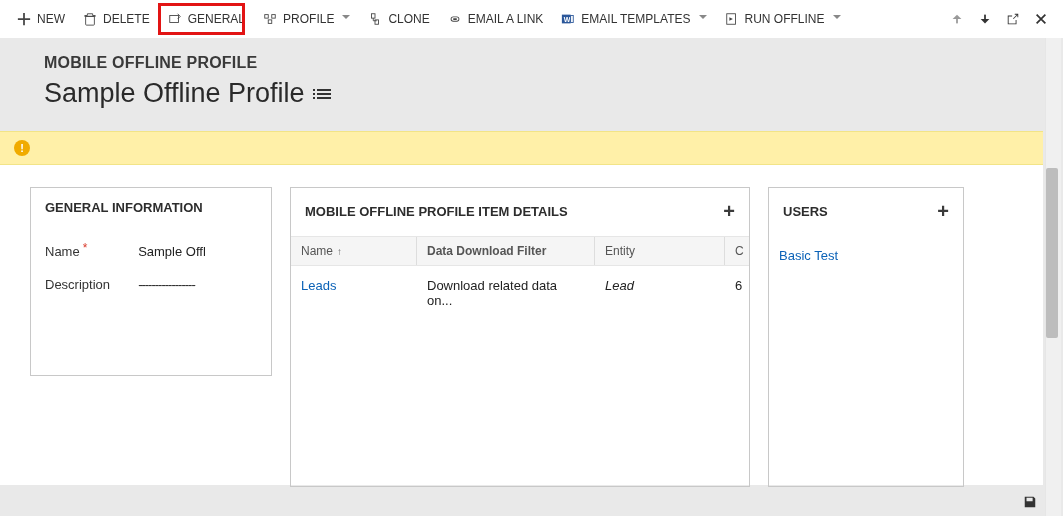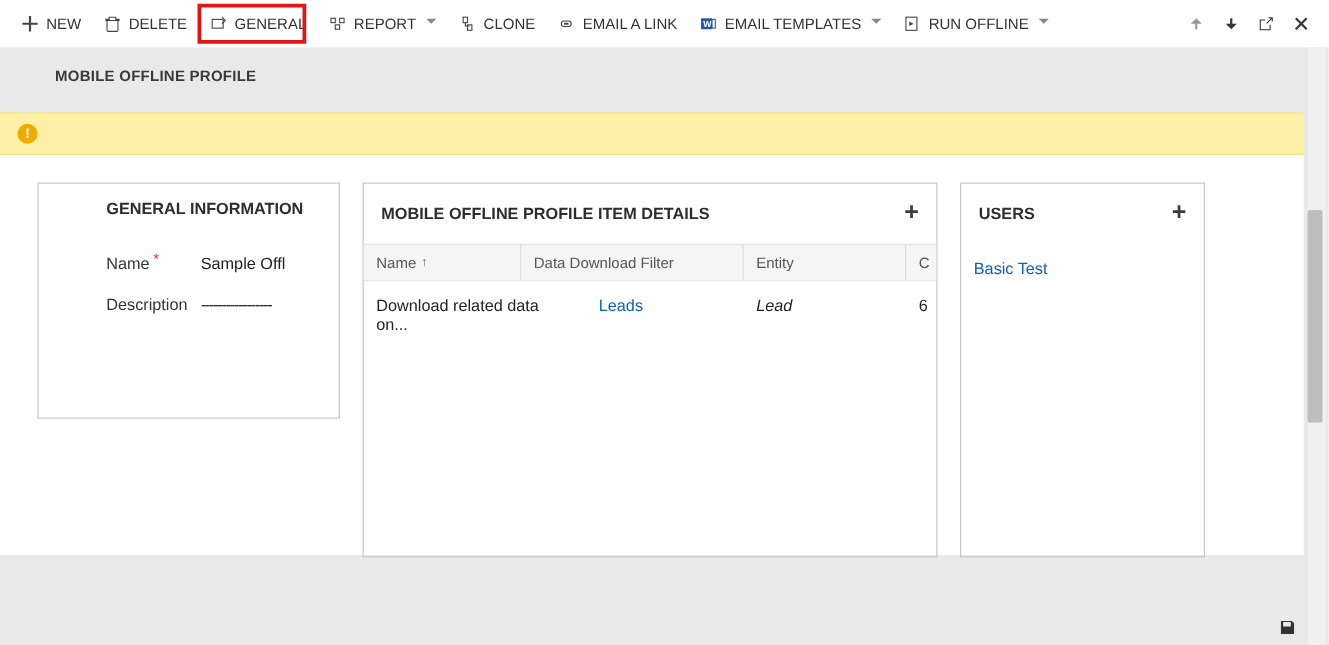--- a/index.html
+++ b/index.html
@@ -8,31 +8,31 @@
 .toolbar .tb{display:flex;align-items:center;padding:0 9px;height:38px;font-size:12px;color:#333;cursor:pointer;gap:6px;}
 .toolbar .ico{width:14px;height:14px;display:inline-flex;align-items:center;justify-content:center;color:#444;}
 .toolbar .dd{width:8px;height:8px;border-left:4px solid transparent;border-right:4px solid transparent;border-top:4px solid #888;margin-left:2px;}
 .toolbar .right{margin-left:auto;display:flex;gap:0;}
 .toolbar .right .ric{width:28px;height:38px;display:flex;align-items:center;justify-content:center;color:#999;cursor:pointer;}
 .hl{position:absolute;left:158px;top:3px;width:87px;height:32px;border:3px solid #e21414;pointer-events:none;}
 .main{background:#e9e9e9;height:calc(100% - 38px);position:relative;}
 .scroll-track{position:absolute;right:2px;top:0;width:16px;height:100%;background:#f0f0f0;border-left:1px solid #e6e6e6;}
 .scroll-thumb{position:absolute;right:3px;top:130px;width:12px;height:170px;background:#bdbdbd;border-radius:2px;}
 .brd{padding:16px 0 0 44px;}
-.brd-l{font-size:12px;font-weight:600;color:#3a3a3a;letter-spacing:.2px;}
+.brd-l{font-size:16px;font-weight:600;color:#3a3a3a;letter-spacing:.2px;}
 .title{font-size:27px;font-weight:300;color:#2a2a2a;margin-top:6px;display:flex;align-items:center;gap:12px;}
 .title .menu-ico{font-size:14px;color:#444;display:flex;flex-direction:column;gap:2px;}
 .title .menu-ico span{width:14px;height:2px;background:#333;display:block;position:relative;}
 .title .menu-ico span::before{content:"";position:absolute;left:-4px;top:0;width:2px;height:2px;background:#333;}
 .notif{margin-top:22px;background:#fff0a8;border-top:1px solid #f2e487;border-bottom:1px solid #f2e487;padding:8px 14px;display:flex;align-items:center;gap:10px;margin-right:20px;}
 .notif .bang{width:16px;height:16px;border-radius:50%;background:#f0ab00;color:#fff;font-weight:700;font-size:11px;display:flex;align-items:center;justify-content:center;}
 .content{background:#fff;margin-right:20px;padding:22px 30px 0 30px;height:320px;}
 .cols{display:flex;gap:18px;}
 .panel{border:1px solid #c8c8c8;flex:0 0 auto;}
-.panel.gen{width:242px;height:189px;padding-left:40px;}
+.panel.gen{width:242px;height:189px;}
 .panel.items{width:460px;height:300px;}
 .panel.users{width:196px;height:300px;}
 .ph{padding:12px 14px;font-size:13px;font-weight:600;color:#2d2d2d;border-bottom:1px solid transparent;display:flex;align-items:center;justify-content:space-between;}
 .ph .plus{font-size:20px;font-weight:700;color:#3b3b3b;cursor:pointer;}
 .pbody{padding:8px 14px;font-size:13px;color:#333;}
 .frow{display:flex;align-items:center;margin:8px 0 18px 0;}
 .flab{width:94px;color:#333;position:relative;font-size:13px;}
 .req::after{content:"*";color:#d93a2b;position:absolute;top:-3px;margin-left:3px;font-size:12px;}
 .fval{color:#222;font-size:13px;overflow:hidden;white-space:nowrap;text-overflow:clip;width:120px;}
 .thead{background:#f5f5f5;border-top:1px solid #e6e6e6;border-bottom:1px solid #e6e6e6;display:flex;font-size:12px;color:#555;}
@@ -76,21 +76,21 @@
     <span>GENERAL</span>
   </div>
   <div class="tb">
     <span class="ico">
         <svg viewBox="0 0 16 16">
           <rect x="2" y="3" width="4" height="4" fill="none" stroke="currentColor"></rect>
           <rect x="10" y="3" width="4" height="4" fill="none" stroke="currentColor"></rect>
           <rect x="6" y="9" width="4" height="4" fill="none" stroke="currentColor"></rect>
         </svg>
       </span>
-    <span>REPORT</span>
+    <span>PROFILE</span>
     <span class="dd"></span>
   </div>
   <div class="tb">
     <span class="ico">
         <svg viewBox="0 0 16 16">
           <rect x="4" y="2" width="4" height="5" fill="none" stroke="currentColor"></rect>
           <rect x="8" y="9" width="4" height="5" fill="none" stroke="currentColor"></rect>
           <path d="M6 7v3h4" fill="none" stroke="currentColor"></path>
         </svg>
       </span>
@@ -152,20 +152,28 @@
 </div>
 <div class="hl"></div>
 
 <div class="main">
   <div class="scroll-track">
     <div class="scroll-thumb"></div>
   </div>
 
   <div class="brd">
     <div class="brd-l">MOBILE OFFLINE PROFILE</div>
+    <div class="title">
+      <span>Sample Offline Profile</span>
+      <span class="menu-ico">
+          <span></span>
+          <span></span>
+          <span></span>
+        </span>
+    </div>
   </div>
 
   <div class="notif">
     <span class="bang">!</span>
   </div>
 
   <div class="content">
     <div class="cols">
 
       <div class="panel gen">
@@ -185,27 +193,27 @@
       <div class="panel items">
         <div class="ph">
           <span>MOBILE OFFLINE PROFILE ITEM DETAILS</span>
           <span class="plus">+</span>
         </div>
         <div class="thead">
           <div class="col" style="width:126px;">
               <span>Name</span>
               <span class="arrow-up">↑</span>
             </div>
-          <div class="col" style="width:178px;">Data Download Filter</div>
+          <div class="col" style="width:178px;font-weight:bold;">Data Download Filter</div>
           <div class="col" style="width:130px;">Entity</div>
           <div class="col" style="width:20px;">C</div>
         </div>
         <div class="row">
+          <div class="cell link" style="width:126px;">Leads</div>
           <div class="cell" style="width:178px;">Download related data on...</div>
-          <div class="cell link" style="width:126px;">Leads</div>
           <div class="cell" style="width:130px;font-style:italic;">Lead</div>
           <div class="cell" style="width:20px;text-align:right;">6</div>
         </div>
       </div>
 
       <div class="panel users">
         <div class="ph">
           <span>USERS</span>
           <span class="plus">+</span>
         </div>

